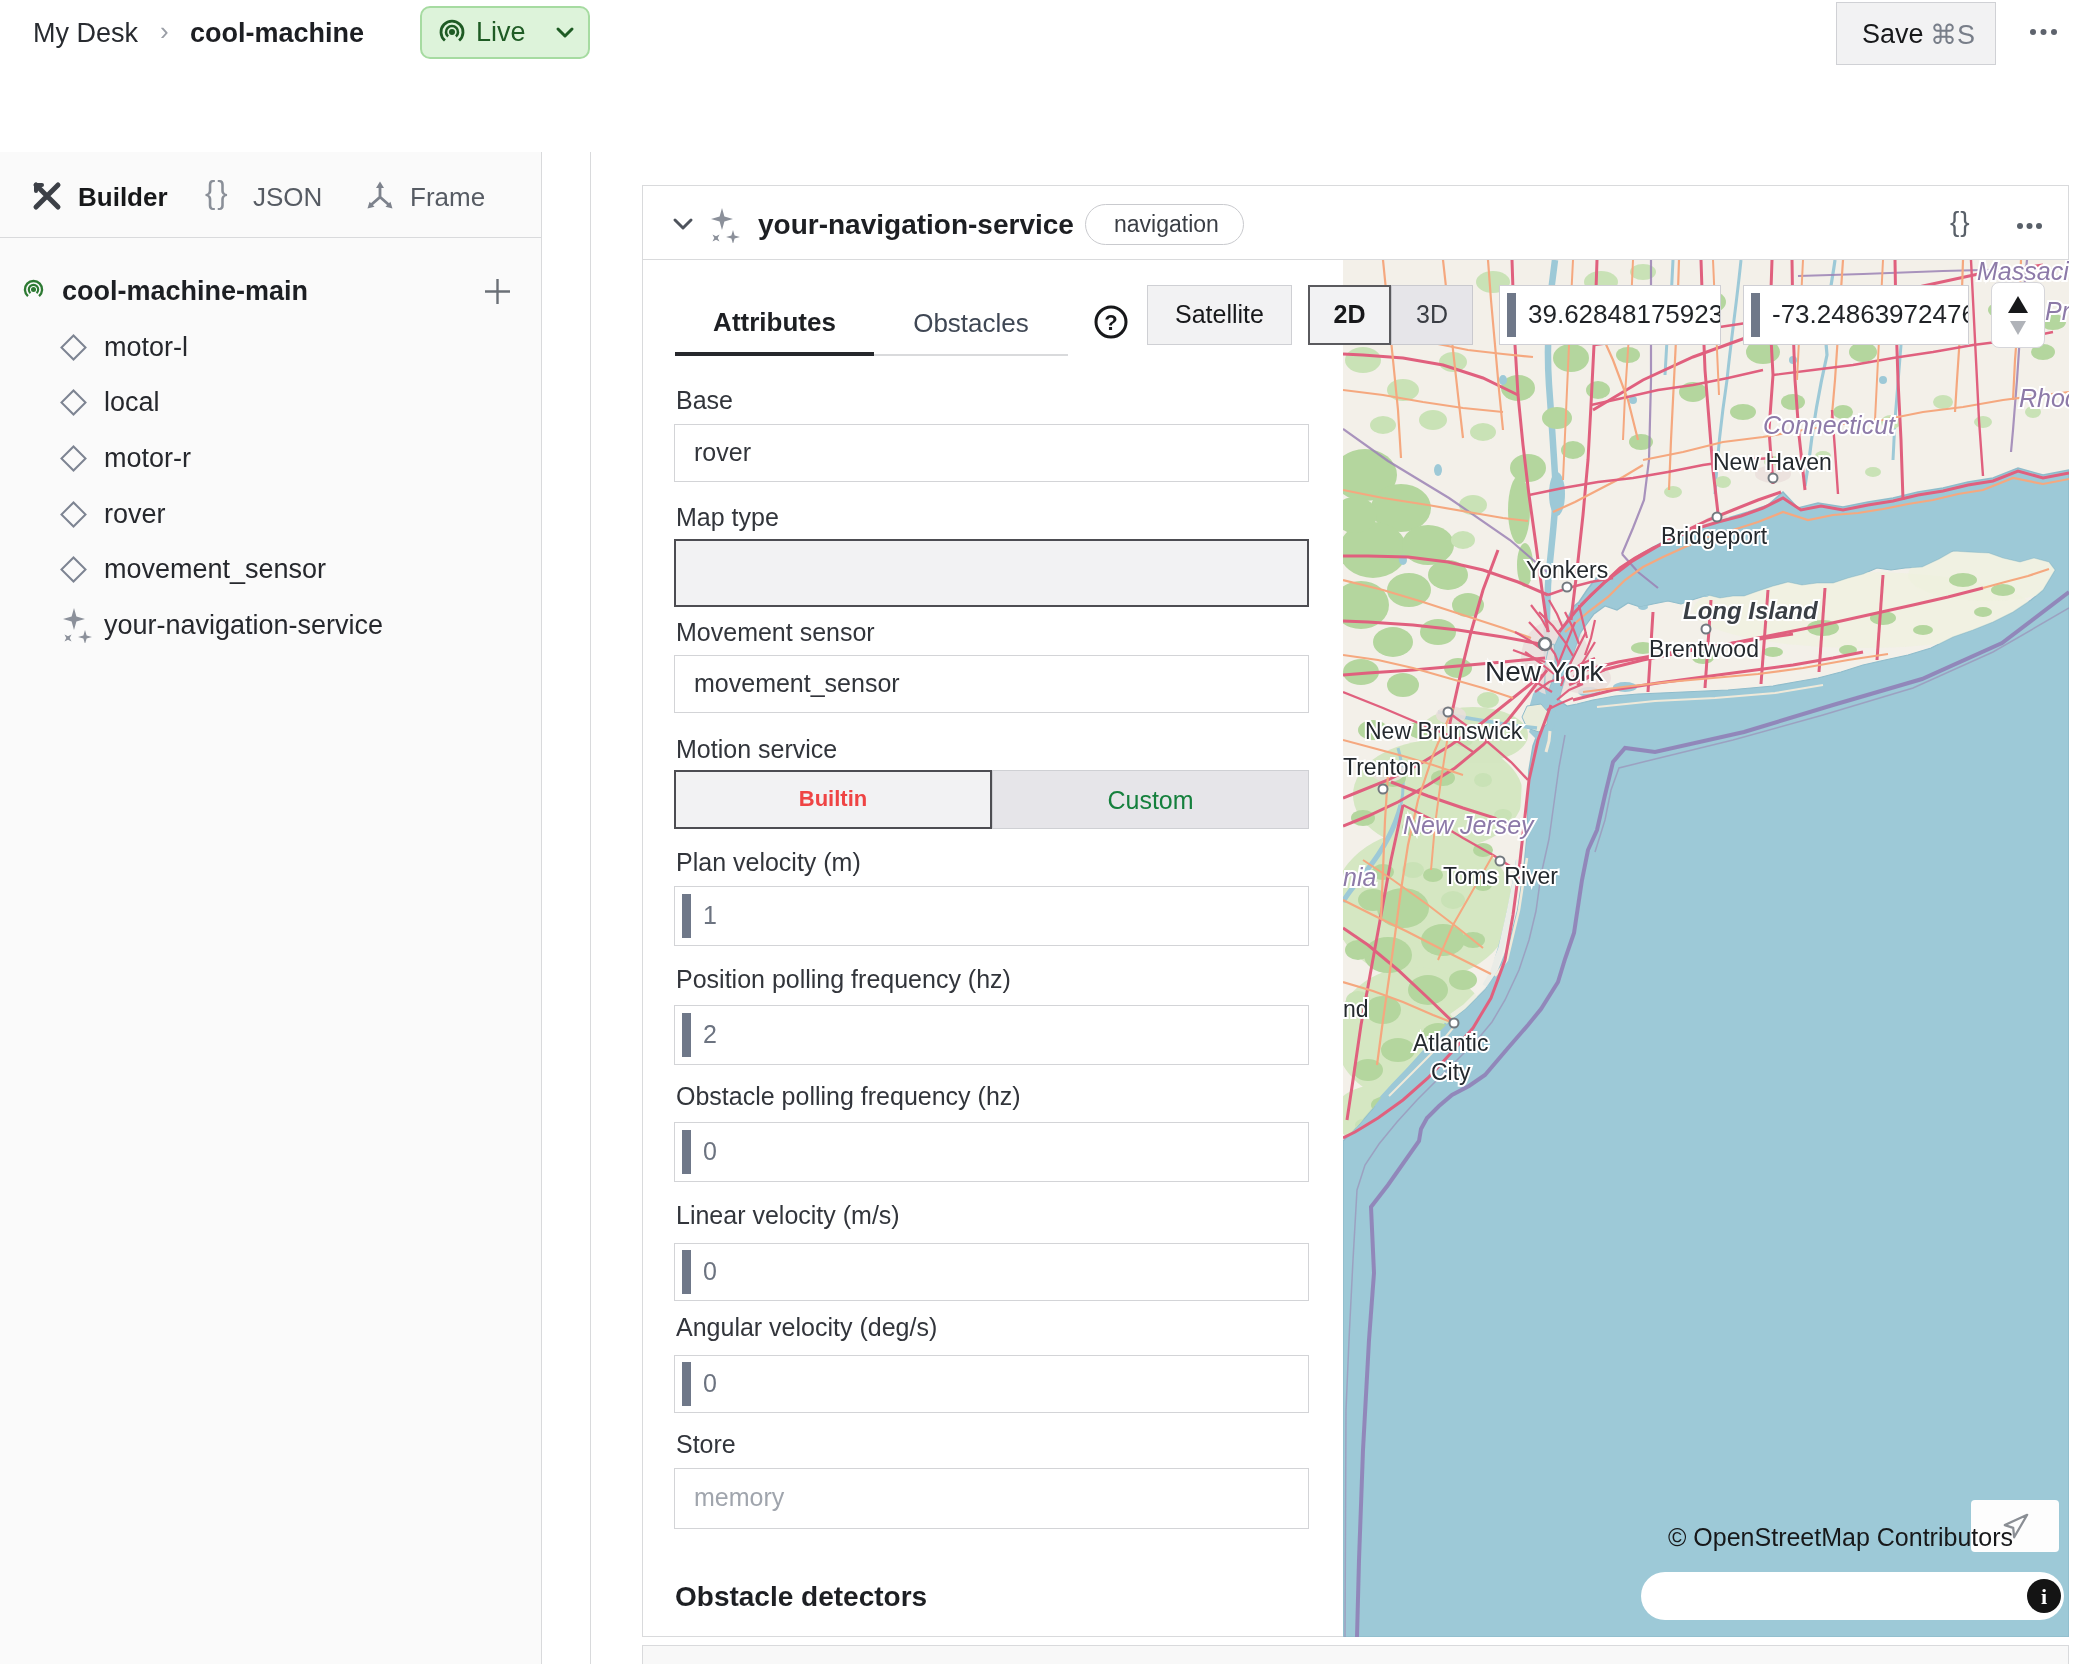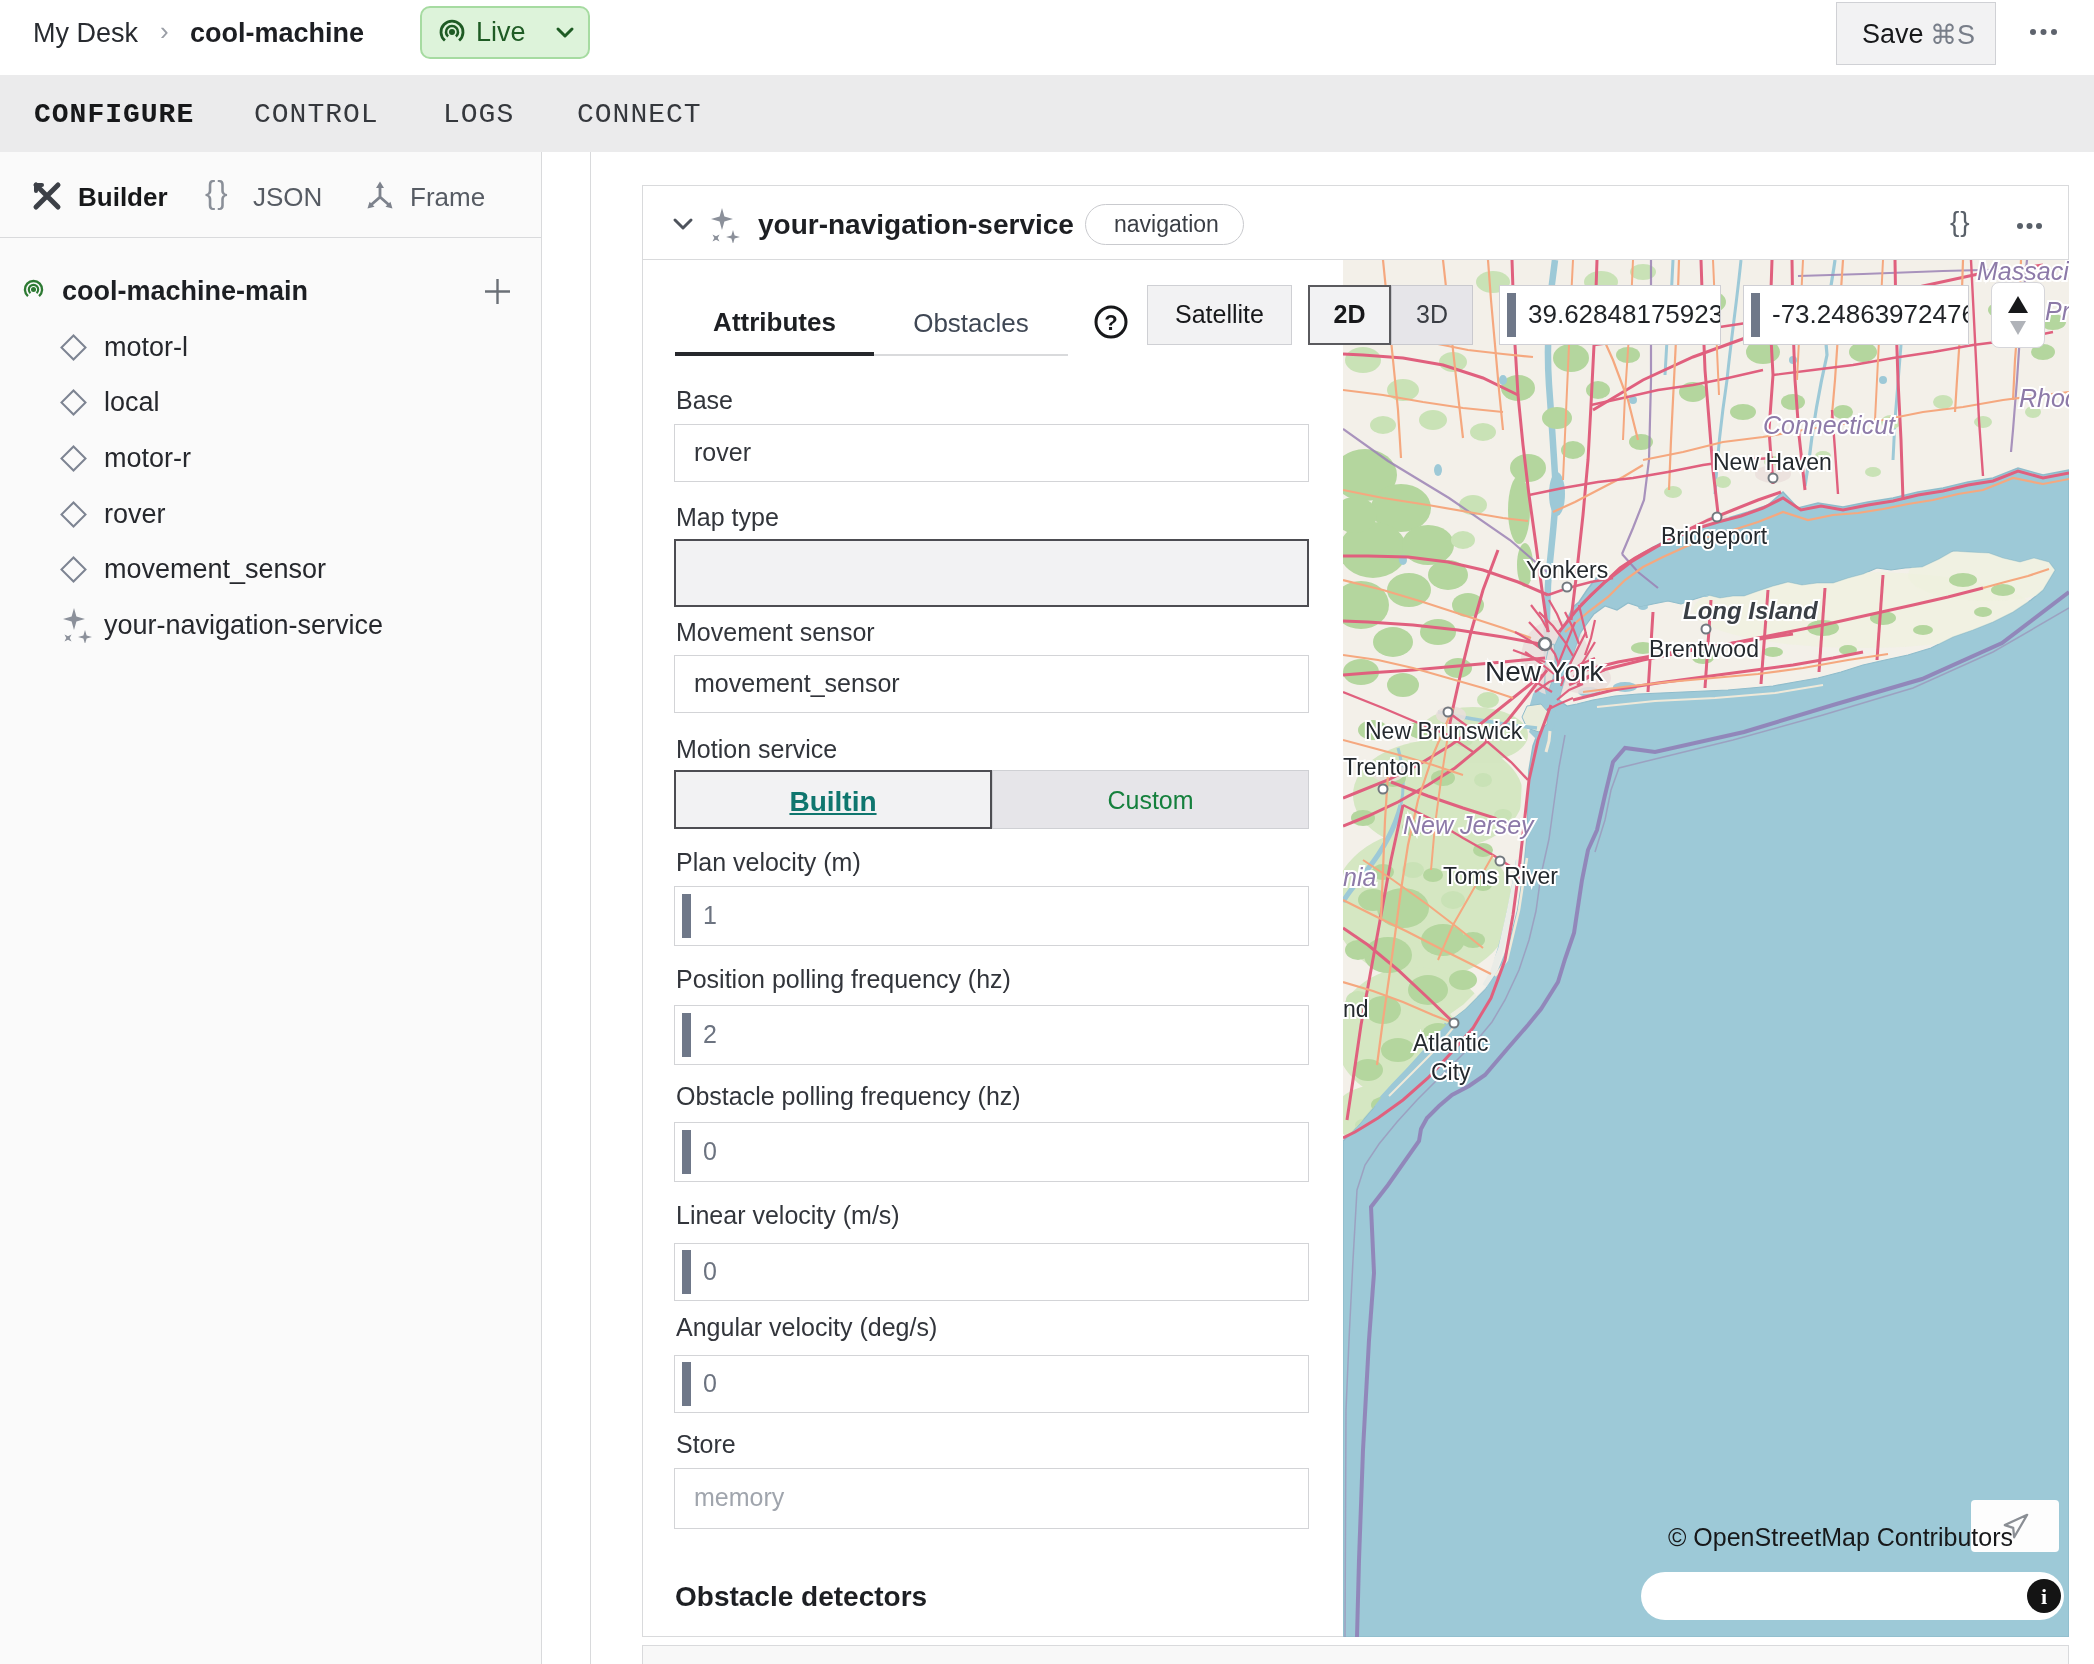--- a/index.html
+++ b/index.html
@@ -31,26 +31,20 @@
   <div class="abs" style="left:1836px;top:2px;width:160px;height:63px;background:#f2f2f3;border:1px solid #d0d1d5;"></div>
   <div class="abs" style="left:1862px;top:19px;font-size:27px;color:#17181a;">Save</div>
   <div class="abs" style="left:1930px;top:19px;font-size:27px;color:#787e89;">⌘S</div>
 
   <svg class="abs" style="left:2028px;top:26px;" width="32" height="12" viewBox="0 0 32 12">
     <circle cx="5" cy="6" r="3" fill="#5e636d"></circle>
       <circle cx="15.5" cy="6" r="3" fill="#5e636d"></circle>
       <circle cx="26" cy="6" r="3" fill="#5e636d"></circle>
   </svg>
 
-  <div class="abs" style="left:0;top:75px;width:2094px;height:77px;background:#ebebec;font-family:'Liberation Mono',monospace;">
-    <div class="abs" style="left:34px;top:24px;font-size:28px;font-weight:bold;letter-spacing:1px;color:#17181a;">CONFIGURE</div>
-    <div class="abs" style="left:254px;top:24px;font-size:28px;letter-spacing:1px;color:#35383d;">CONTROL</div>
-    <div class="abs" style="left:443px;top:24px;font-size:28px;letter-spacing:1px;color:#35383d;">LOGS</div>
-    <div class="abs" style="left:577px;top:24px;font-size:28px;letter-spacing:1px;color:#35383d;">CONNECT</div>
-  </div>
 
   <div class="abs" style="left:0;top:152px;width:542px;height:1512px;background:#fafafa;border-right:1px solid #d9dadc;"></div>
   <div class="abs" style="left:590px;top:152px;width:1px;height:1512px;background:#d9dadc;"></div>
 
   <div class="abs" style="left:0;top:152px;width:542px;height:86px;border-bottom:1px solid #d9dadc;"></div>
   <svg class="abs" style="left:32px;top:181px;" width="30" height="30" viewBox="0 0 30 30">
     <path d="M4 4 L26 26 M26 4 L4 26" stroke="#3c4047" stroke-width="5" stroke-linecap="round"></path>
     <path d="M4 4 L10 4 M4 4 L4 10" stroke="#3c4047" stroke-width="4" stroke-linecap="round"></path>
   </svg>
   <div class="abs" style="left:78px;top:182px;font-size:26px;font-weight:bold;color:#17181a;">Builder</div>
@@ -518,21 +512,21 @@
 
   <div class="abs" style="left:676px;top:503px;font-size:25px;color:#32353b;">Map type</div>
   <div class="abs" style="left:674px;top:539px;width:635px;height:68px;background:#f2f2f3;border:2px solid #4d4d52;"></div>
 
   <div class="abs" style="left:676px;top:618px;font-size:25px;color:#32353b;">Movement sensor</div>
   <div class="abs" style="left:674px;top:655px;width:635px;height:58px;background:#fff;border:1px solid #d3d4d7;"></div>
   <div class="abs" style="left:694px;top:669px;font-size:25px;color:#32353b;">movement_sensor</div>
 
   <div class="abs" style="left:676px;top:735px;font-size:25px;color:#32353b;">Motion service</div>
   <div class="abs" style="left:674px;top:770px;width:318px;height:59px;background:#f2f2f3;border:2px solid #4d4d52;"></div>
-  <div class="abs" style="left:674px;top:786px;width:318px;text-align:center;font-size:28px;font-weight:bold;color:#0f766e;text-decoration:underline;">Builtin</div>
+  <div class="abs" style="left:674px;top:786px;width:318px;text-align:center;font-size:22px;font-weight:bold;color:#ef4444;">Builtin</div>
   <div class="abs" style="left:992px;top:770px;width:317px;height:59px;background:#e6e5e9;border:1px solid #cfd0d4;"></div>
   <div class="abs" style="left:992px;top:786px;width:317px;text-align:center;font-size:25px;color:#15803d;">Custom</div>
 
   <div class="abs" style="left:676px;top:848px;font-size:25px;color:#32353b;">Plan velocity (m)</div>
   <div class="abs" style="left:674px;top:886px;width:635px;height:60px;background:#fff;border:1px solid #d3d4d7;"></div>
   <div class="abs" style="left:682px;top:894px;width:9px;height:44px;background:#6f7889;"></div>
   <div class="abs" style="left:703px;top:901px;font-size:25px;color:#6c7380;">1</div>
 
   <div class="abs" style="left:676px;top:965px;font-size:25px;color:#32353b;">Position polling frequency (hz)</div>
   <div class="abs" style="left:674px;top:1005px;width:635px;height:60px;background:#fff;border:1px solid #d3d4d7;"></div>

